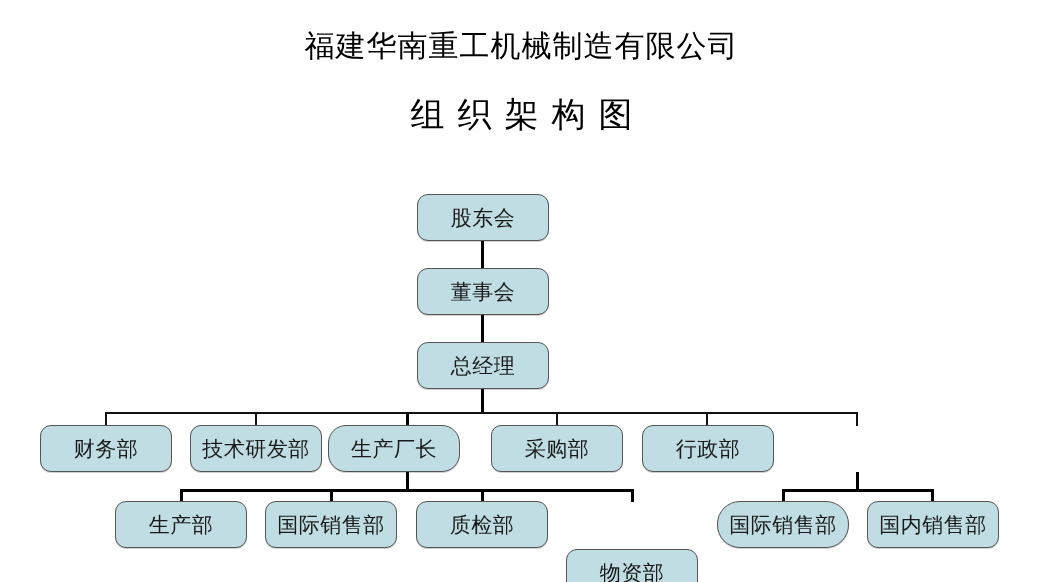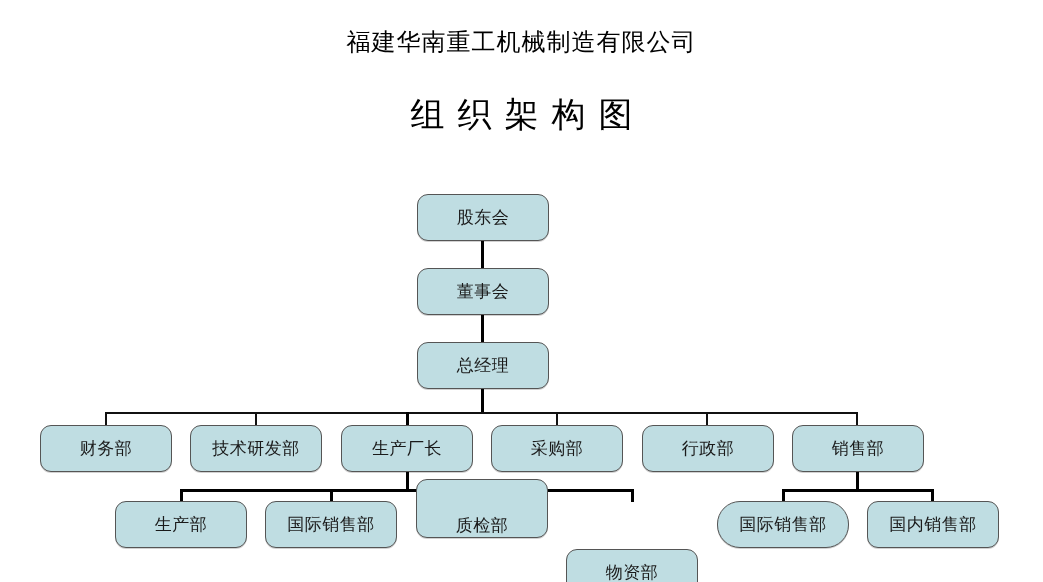--- a/index.html
+++ b/index.html
@@ -25,40 +25,40 @@
     position: absolute;
     left: 0;
     width: 1043px;
     text-align: center;
     color: #000000;
     font-family: "DejaVu Serif", "Liberation Serif", serif;
     white-space: nowrap;
   }
   #title-main {
     top: 26px;
-    font-size: 24px;
+    font-size: 30px;
     letter-spacing: 1px;
   }
   #title-sub {
     top: 92px;
     font-size: 34px;
     letter-spacing: 13px;
     text-indent: 13px;
   }
   .node {
     position: absolute;
     box-sizing: border-box;
     background: #bfdde2;
     border: 1.6px solid #555555;
     border-radius: 11px;
     display: flex;
     align-items: center;
     justify-content: center;
     color: #1a1a1a;
-    font-size: 17px;
+    font-size: 21px;
     font-family: "DejaVu Serif", "Liberation Serif", serif;
     letter-spacing: 0.5px;
     box-shadow: 0 1px 0 rgba(0,0,0,0.18);
     z-index: 2;
   }
   .node-label {
     pointer-events: none;
   }
   .conn {
     position: absolute;
@@ -115,40 +115,37 @@
   <div class="node" style="left:417px; top:342px; width:132px; height:47px;">
     <span class="node-label">总经理</span>
   </div>
 
   <div class="node" style="left:40px; top:425px; width:132px; height:47px;">
     <span class="node-label">财务部</span>
   </div>
   <div class="node" style="left:190px; top:425px; width:132px; height:47px;">
     <span class="node-label">技术研发部</span>
   </div>
-  <div class="node" style="left:341px; top:425px; width:132px; height:47px;">
+  <div class="node" style="left:328px; top:425px; width:132px; height:47px;border-radius:18px;">
     <span class="node-label">生产厂长</span>
   </div>
-  <div class="node" style="left:491px; top:425px; width:132px; height:47px;">
+  <div class="node" style="left:491px; top:425px; width:132px; height:47px;border-radius:10px;">
     <span class="node-label">采购部</span>
   </div>
   <div class="node" style="left:642px; top:425px; width:132px; height:47px;justify-content:center;">
     <span class="node-label">行政部</span>
-  </div>
-  <div class="node" style="left:792px; top:425px; width:132px; height:47px;">
-    <span class="node-label">销售部</span>
   </div>
 
   <div class="node" style="left:115px; top:501px; width:132px; height:47px;">
     <span class="node-label">生产部</span>
   </div>
   <div class="node" style="left:265px; top:501px; width:132px; height:47px;">
     <span class="node-label">国际销售部</span>
   </div>
-  <div class="node" style="left:416px; top:479px; width:132px; height:59px;align-items:flex-end;">
+  <div class="node" style="left:416px; top:501px; width:132px; height:47px;">
     <span class="node-label">质检部</span>
   </div>
   <div class="node" style="left:566px; top:501px; width:132px; height:47px;margin-top:48px;">
     <span class="node-label">物资部</span>
   </div>
   <div class="node" style="left:717px; top:501px; width:132px; height:47px;border-radius:23px;">
     <span class="node-label">国际销售部</span>
   </div>
   <div class="node" style="left:867px; top:501px; width:132px; height:47px;">
     <span class="node-label">国内销售部</span>

